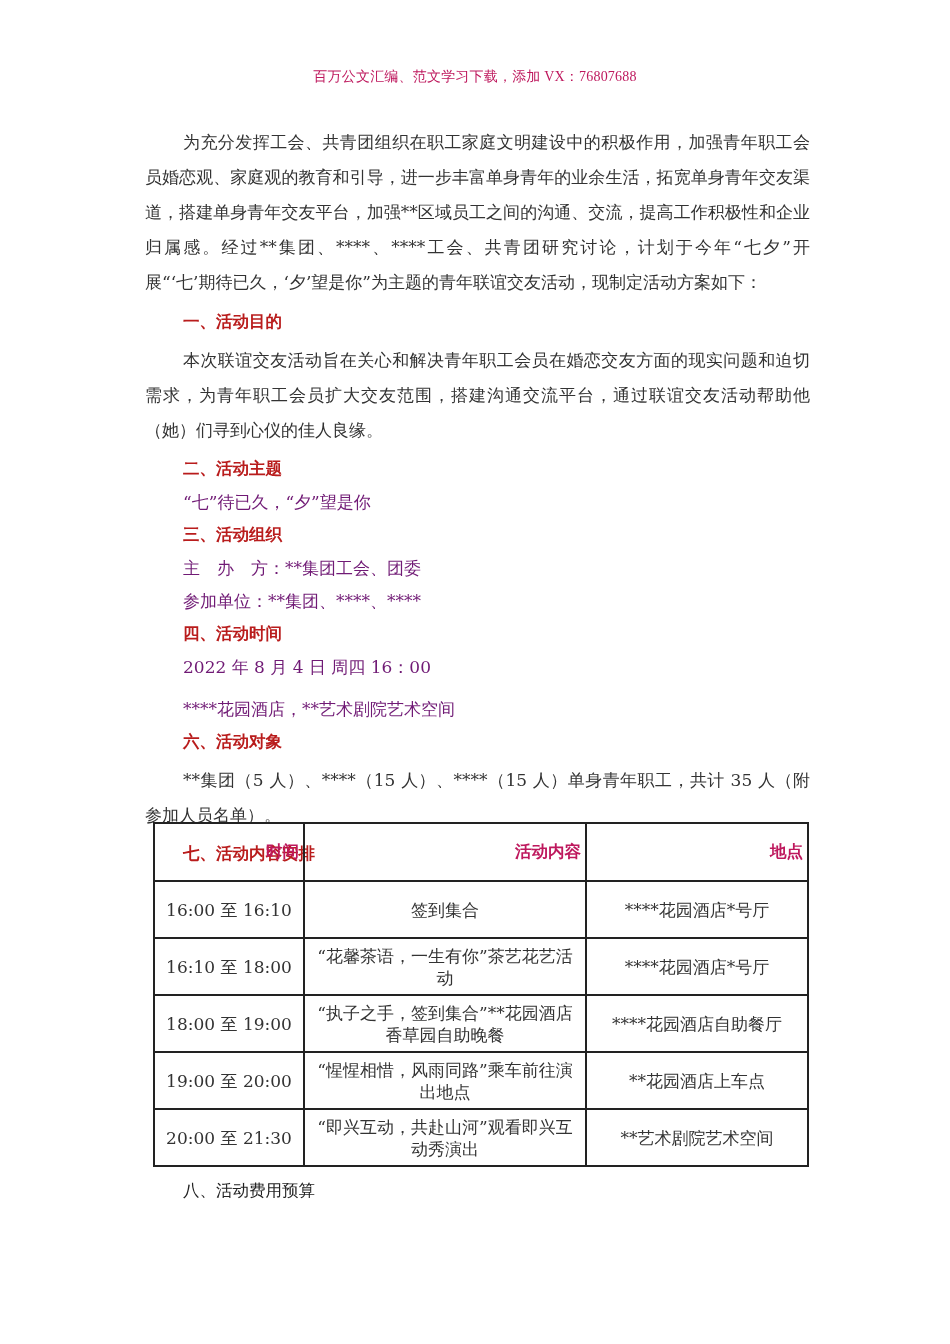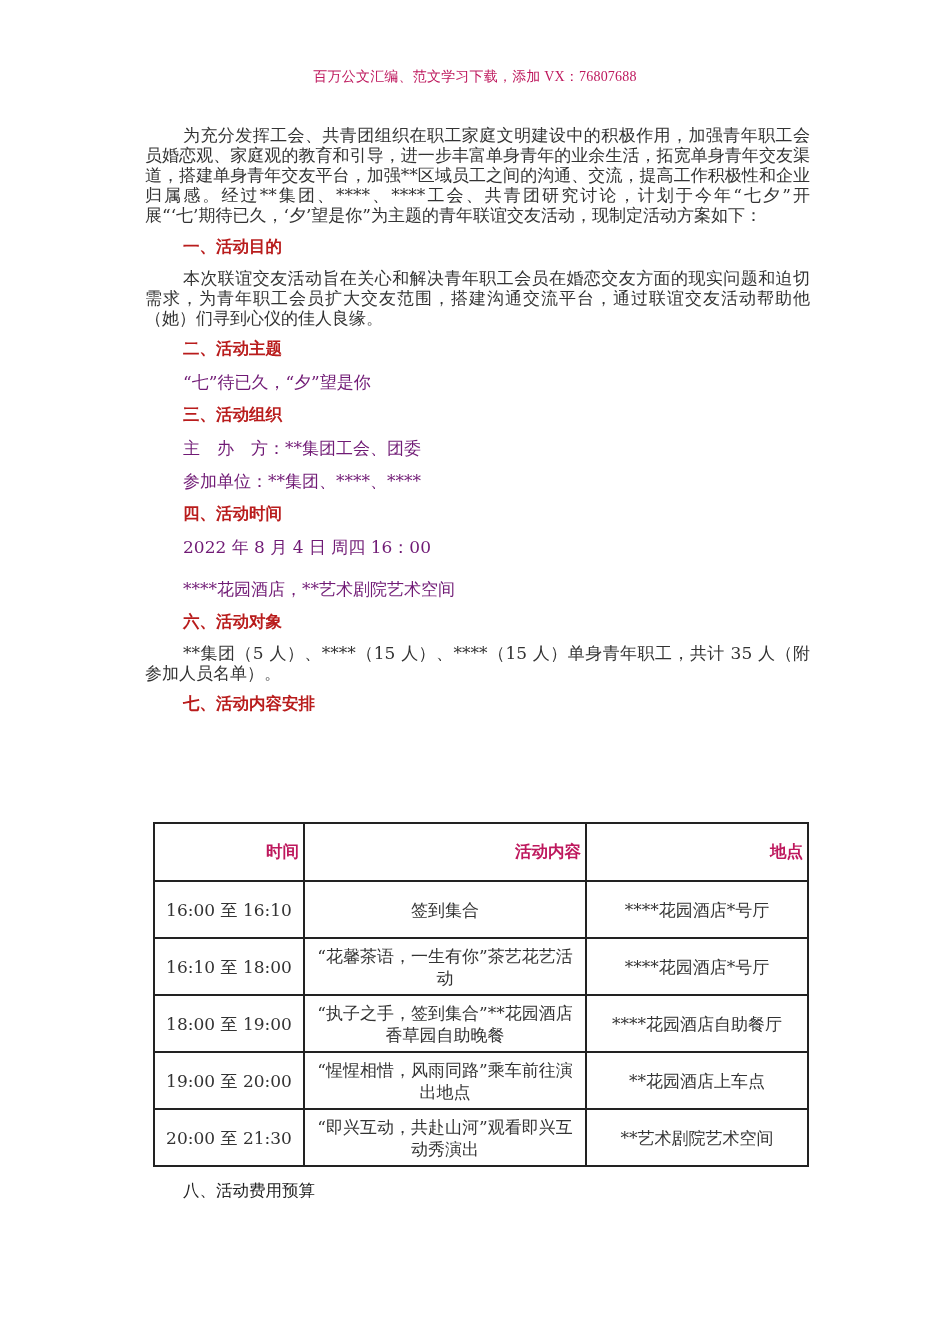--- a/index.html
+++ b/index.html
@@ -2,21 +2,21 @@
 <html><head>
 <meta charset="utf-8">
 <style>
   html, body { margin: 0; padding: 0; background: #ffffff; }
   body { width: 950px; height: 1344px; position: relative; overflow: hidden;
          font-family: "DejaVu Serif", "Liberation Serif", serif; color: #333333; }
   .banner { position: absolute; top: 68px; left: 0; width: 950px; text-align: center;
             font-family: Liberation Serif, serif;
             font-size: 14px; color: #be185d; letter-spacing: 0.2px; }
   .page { position: absolute; left: 145px; top: 125px; width: 665px; }
-  .para { font-size: 17px; line-height: 20px; text-indent: 38px; margin: 0; text-align: justify; color: #333; }
+  .para { font-size: 17px; line-height: 35px; text-indent: 38px; margin: 0; text-align: justify; color: #333; }
   .h { font-family: "DejaVu Sans", "Liberation Sans", sans-serif; font-weight: bold;
        font-size: 16.5px; margin: 0; padding-left: 38px; color: #b91c1c; line-height: 24px; }
   .line { font-size: 17px; margin: 0; padding-left: 38px; color: #701a75; line-height: 24px; }
   .gap-a { height: 10px; }
   .gap-b { height: 9px; }
   table.sched { position: absolute; left: 153px; top: 822px; width: 656px; border-collapse: collapse;
                 font-size: 17px; color: #333; }
   table.sched td, table.sched th { border: 2px solid #222; text-align: center; vertical-align: middle;
                 padding: 0 4px; line-height: 22px; }
   table.sched th { font-family: "DejaVu Sans", "Liberation Sans", sans-serif; font-weight: bold;

